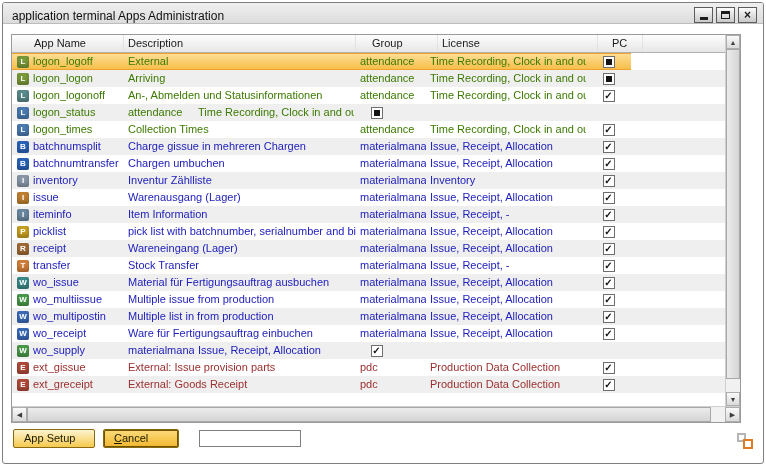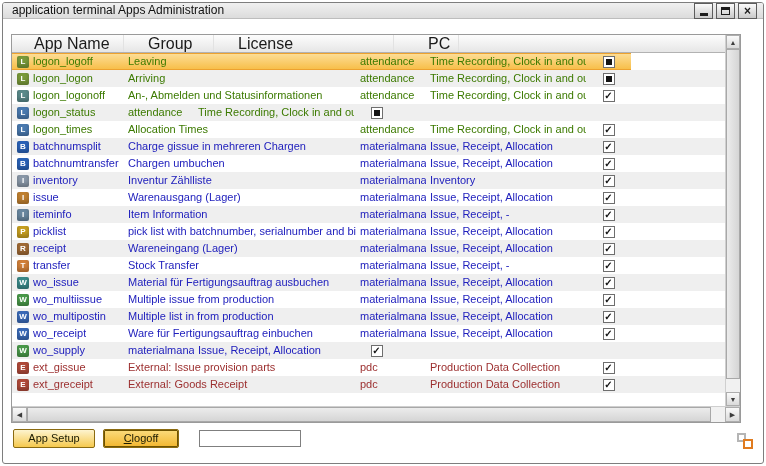--- a/index.html
+++ b/index.html
@@ -1,42 +1,42 @@
 <!DOCTYPE html>
 <html><head>
 <meta charset="utf-8">
 <style>
   * { box-sizing: border-box; margin: 0; padding: 0; }
   html,body { width:766px; height:466px; overflow:hidden; background:#fff;
     font-family:"Liberation Sans", sans-serif; }
   .window { position:absolute; left:2px; top:2px; width:762px; height:462px;
     border:1px solid #7e7e7e; border-radius:3px; background:#fff; overflow:hidden; }
   
-  .titlebar { position:absolute; left:0; top:0; right:0; height:16px;
+  .titlebar { position:absolute; left:0; top:0; right:0; height:21px;
     background:linear-gradient(#f0f0f0,#dcdcdc); border-bottom:1px solid #bdbdbd;
-    display:flex; align-items:flex-start; padding:0 6px 0 9px; }
+    display:flex; align-items:flex-end; padding:0 6px 0 9px; }
   .title { font-size:12px; color:#101010; flex:1; white-space:nowrap; overflow:hidden; }
   .winbtns { display:flex; gap:3px; }
   .winbtn { width:19px; height:16px; border:1px solid #5c5c5c;
     background:linear-gradient(#fbfbfb,#c9c9c9); display:flex; align-items:center;
     justify-content:center; cursor:default; }
   .glyph-min { width:8px; height:3px; background:#1c1c1c; margin-top:7px; }
   .glyph-max { width:9px; height:8px; border:1px solid #1c1c1c; border-top-width:3px; }
   .glyph-close { font-size:12px; font-weight:bold; color:#1c1c1c; line-height:1; }
   
   .grid { position:absolute; left:8px; top:31px; width:730px; height:389px;
     border:1px solid #9a9a9a; background:#fff; }
   .gridbody { position:absolute; left:0; top:0; right:15px; bottom:16px; overflow:hidden; background:#fff; }
   .hdr { display:flex; height:18px; background:linear-gradient(#fdfdfd,#e6e6e6);
-    border-bottom:1px solid #b2b2b2; font-size:16px; color:#1a1a1a;gap:20px; }
+    border-bottom:1px solid #b2b2b2; font-size:11px; color:#1a1a1a; }
   .hcell { line-height:17px; padding-left:4px; border-right:1px solid #e2e2e2;
     white-space:nowrap; overflow:hidden; }
   .h-name { width:112px; padding-left:22px; }
   .h-desc { width:232px; }
-  .h-group { width:70px; }
+  .h-group { width:70px;margin-left:12px; }
   .h-license { width:160px; }
   .h-pc { width:45px; padding-left:14px; }
   .h-fill { flex:1; border-right:none; }
   .row { display:flex; height:17px; font-size:11px; background:#fff; }
   .row.alt { background:#efefef; }
   .cells { display:flex; width:619px; height:17px; }
   .filler { flex:1; }
   .row.selected .cells { background:linear-gradient(#fddf9a,#f7bd45);
     box-shadow: inset 0 1px 0 #eda22f, inset 0 -1px 0 #eda22f; }
   .cell { line-height:17px; white-space:nowrap; overflow:hidden; padding-left:4px; }
@@ -68,21 +68,21 @@
   .v-dn { left:0; bottom:0; width:14px; height:14px; }
   .h-lt { left:0; top:0; width:15px; height:15px; }
   .h-rt { right:0; top:0; width:15px; height:15px; }
   .vthumb { position:absolute; left:0; top:14px; width:14px; height:330px;
     background:linear-gradient(90deg,#ececec,#d5d5d5); border:1px solid #a8a8a8; }
   .hthumb { position:absolute; left:15px; top:0; width:684px; height:15px;
     background:linear-gradient(#ececec,#d5d5d5); border:1px solid #a8a8a8; }
   
   .footer { position:absolute; left:10px; top:424px; height:22px; display:flex; align-items:center; }
   .btn { height:19px; font-size:11px; color:#1a1a00; border:1px solid #8a6a10;
-    border-radius:2px; padding:0 10px; line-height:17px; text-align:center; cursor:default; }
+    border-radius:2px; padding:0 10px; line-height:17px; cursor:default; }
   .btn-setup { width:82px; background:linear-gradient(#fdf4cf,#f6c94e); }
   .btn-cancel { width:76px; margin-left:8px; background:linear-gradient(#fbdc7d,#f2b62e);
     outline:1px solid #6d5200; outline-offset:-2px; }
   .btn-cancel .u { text-decoration:underline; }
   .txtinput { margin-left:20px; width:102px; height:17px; border:1px solid #7f7f7f;
     background:#fff; font-size:11px; padding:0 3px; font-family:"Liberation Sans", sans-serif; }
   .grip { position:absolute; right:10px; top:430px; width:16px; height:16px; }
   .grip .g1 { position:absolute; left:0; top:0; width:9px; height:9px; border:2px solid #b5b5b5; }
   .grip .g2 { position:absolute; right:0; bottom:0; width:10px; height:10px;
     border:2px solid #e07b1f; background:#fff; }
@@ -104,33 +104,34 @@
       <div class="winbtn">
           <span class="glyph-close">×</span>
         </div>
     </div>
   </div>
 
   <div class="grid">
     <div class="gridbody">
       <div class="hdr">
         <div class="hcell h-name">App Name</div>
+        <div class="hcell h-desc">Description</div>
         <div class="hcell h-group">Group</div>
         <div class="hcell h-license">License</div>
         <div class="hcell h-pc">PC</div>
         <div class="hcell h-fill"></div>
       </div>
       <div>
           <div class="row green selected">
     <div class="cells">
       <div class="cell c-name">
         <span class="icon" style="background: rgb(122, 154, 58);">L</span>
         <span class="nm">logon_logoff</span>
       </div>
-      <div class="cell c-desc">Leaving</div>
+      <div class="cell c-desc">External</div>
       <div class="cell c-group">attendance</div>
       <div class="cell c-license">Time Recording, Clock in and out</div>
       <div class="cell c-pc">
         <span class="cb filled"></span>
       </div>
     </div>
     <div class="filler"></div>
   </div>
           <div class="row green alt">
     <div class="cells">
@@ -175,21 +176,21 @@
       </div>
     </div>
     <div class="filler"></div>
   </div>
           <div class="row green">
     <div class="cells">
       <div class="cell c-name">
         <span class="icon" style="background: rgb(74, 122, 176);">L</span>
         <span class="nm">logon_times</span>
       </div>
-      <div class="cell c-desc">Allocation Times</div>
+      <div class="cell c-desc">Collection Times</div>
       <div class="cell c-group">attendance</div>
       <div class="cell c-license">Time Recording, Clock in and out</div>
       <div class="cell c-pc">
         <span class="cb check"></span>
       </div>
     </div>
     <div class="filler"></div>
   </div>
           <div class="row blue alt">
     <div class="cells">
@@ -425,21 +426,21 @@
     </div>
     <div class="hscroll">
       <div class="sbtn h-lt">◀</div>
       <div class="hthumb"></div>
       <div class="sbtn h-rt">▶</div>
     </div>
   </div>
 
   <div class="footer">
     <div class="btn btn-setup">App Setup</div>
-    <div class="btn btn-cancel"><span class="u">C</span><span>logoff</span></div>
+    <div class="btn btn-cancel"><span class="u">C</span><span>ancel</span></div>
     <input class="txtinput" type="text" value="" style="">
   </div>
 
   <div class="grip">
     <span class="g1"></span>
     <span class="g2"></span>
   </div>
 
 </div>
 

